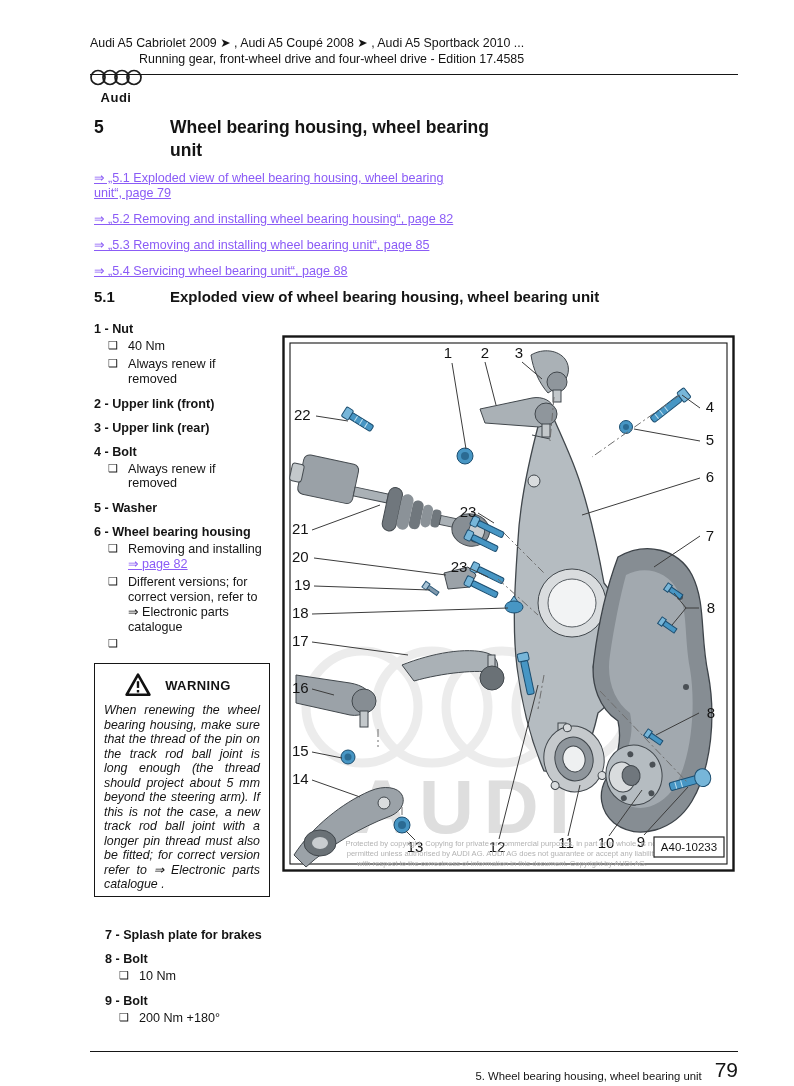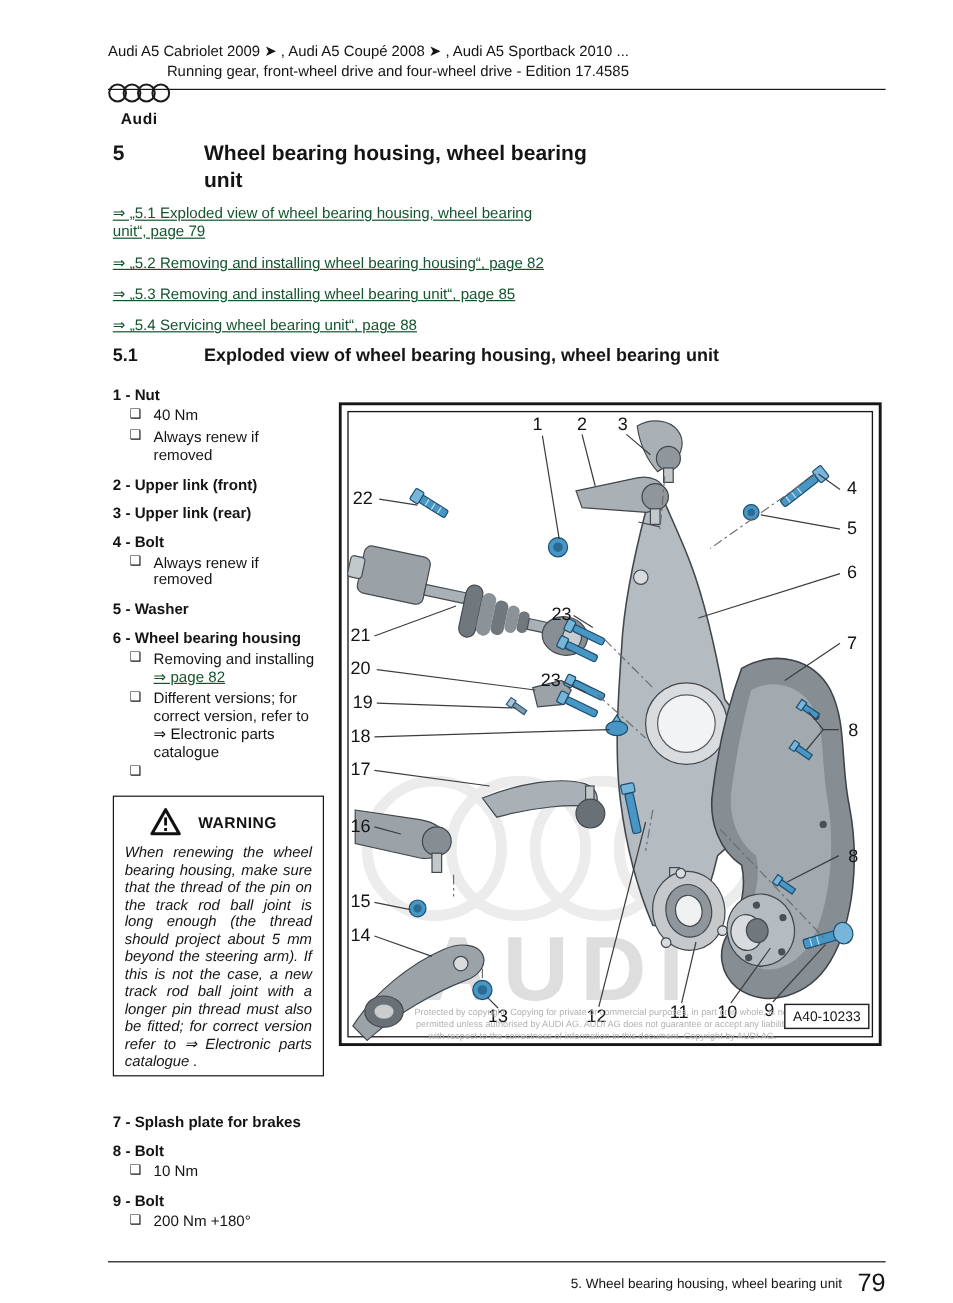--- a/index.html
+++ b/index.html
@@ -12,21 +12,21 @@
   .brand{font-size:13px;font-weight:bold;letter-spacing:.5px;margin-top:-1px;}
   .hdr-rule{position:absolute;top:74px;left:90px;width:648px;height:0;border-top:1.6px solid #161616;}
   
   .h1row{position:absolute;top:116px;left:94px;display:flex;font-size:17.5px;font-weight:bold;line-height:1.3;}
   .h1row .hnum{width:76px;}
   .h1row .htxt{width:345px;}
   .h2row{position:absolute;top:288px;left:94px;display:flex;font-size:15px;font-weight:bold;}
   .h2row .hnum{width:76px;}
   
   .links{position:absolute;top:171px;left:94px;width:372px;}
-  .rlink{color:#14532d;text-decoration:underline;cursor:pointer;}
+  .rlink{color:#8b5cf6;text-decoration:underline;cursor:pointer;}
   .links a{display:block;font-size:12.6px;line-height:1.2;margin-bottom:11px;}
   
   .leftcol{position:absolute;top:322px;left:94px;width:180px;}
   .pt-title{font-weight:bold;font-size:12.6px;margin:10px 0 3px;}
   .pt-title:first-child{margin-top:0;}
   .bullet{display:flex;margin:3px 0 3px 14px;font-size:12.6px;line-height:1.18;}
   .cb{width:20px;flex:none;font-size:11px;}
   .bt{max-width:134px;}
   .bt .rlink{font-size:12.6px;}
   
@@ -36,24 +36,24 @@
   .warntitle{font-weight:bold;font-size:13px;letter-spacing:.4px;}
   .warnbody{margin:0;font-style:italic;font-size:12.4px;line-height:1.17;text-align:justify;}
   
   .figure{position:absolute;top:335px;left:282px;width:453px;height:537px;}
   svg{font-family:"Liberation Sans",sans-serif;}
   .callout-text text{font-size:15px;fill:#141414;}
   .wm-text{font-size:76px;font-weight:bold;fill:#dedede;letter-spacing:10px;}
   .cpy{font-size:7.6px;fill:#b2b2b2;}
   .figlabel{font-size:11.5px;fill:#141414;}
   
-  .bottomcol{position:absolute;top:928px;left:94px;width:260px;}
+  .bottomcol{position:absolute;top:928px;left:105px;width:260px;}
   
   .foot-rule{position:absolute;top:1051px;left:90px;width:648px;border-top:1.6px solid #161616;}
-  .foot{position:absolute;top:1058px;left:90px;width:648px;display:flex;justify-content:flex-end;align-items:center;gap:13px;}
+  .foot{position:absolute;top:1058px;left:90px;width:648px;display:flex;justify-content:flex-end;align-items:flex-end;gap:13px;}
   .foot-ch{font-size:11.3px;}
   .foot-pg{font-size:21px;}
 </style>
 </head>
 <body>
 
 <div class="page">
 
   <header class="hdr">
     <div class="hdr-text">

